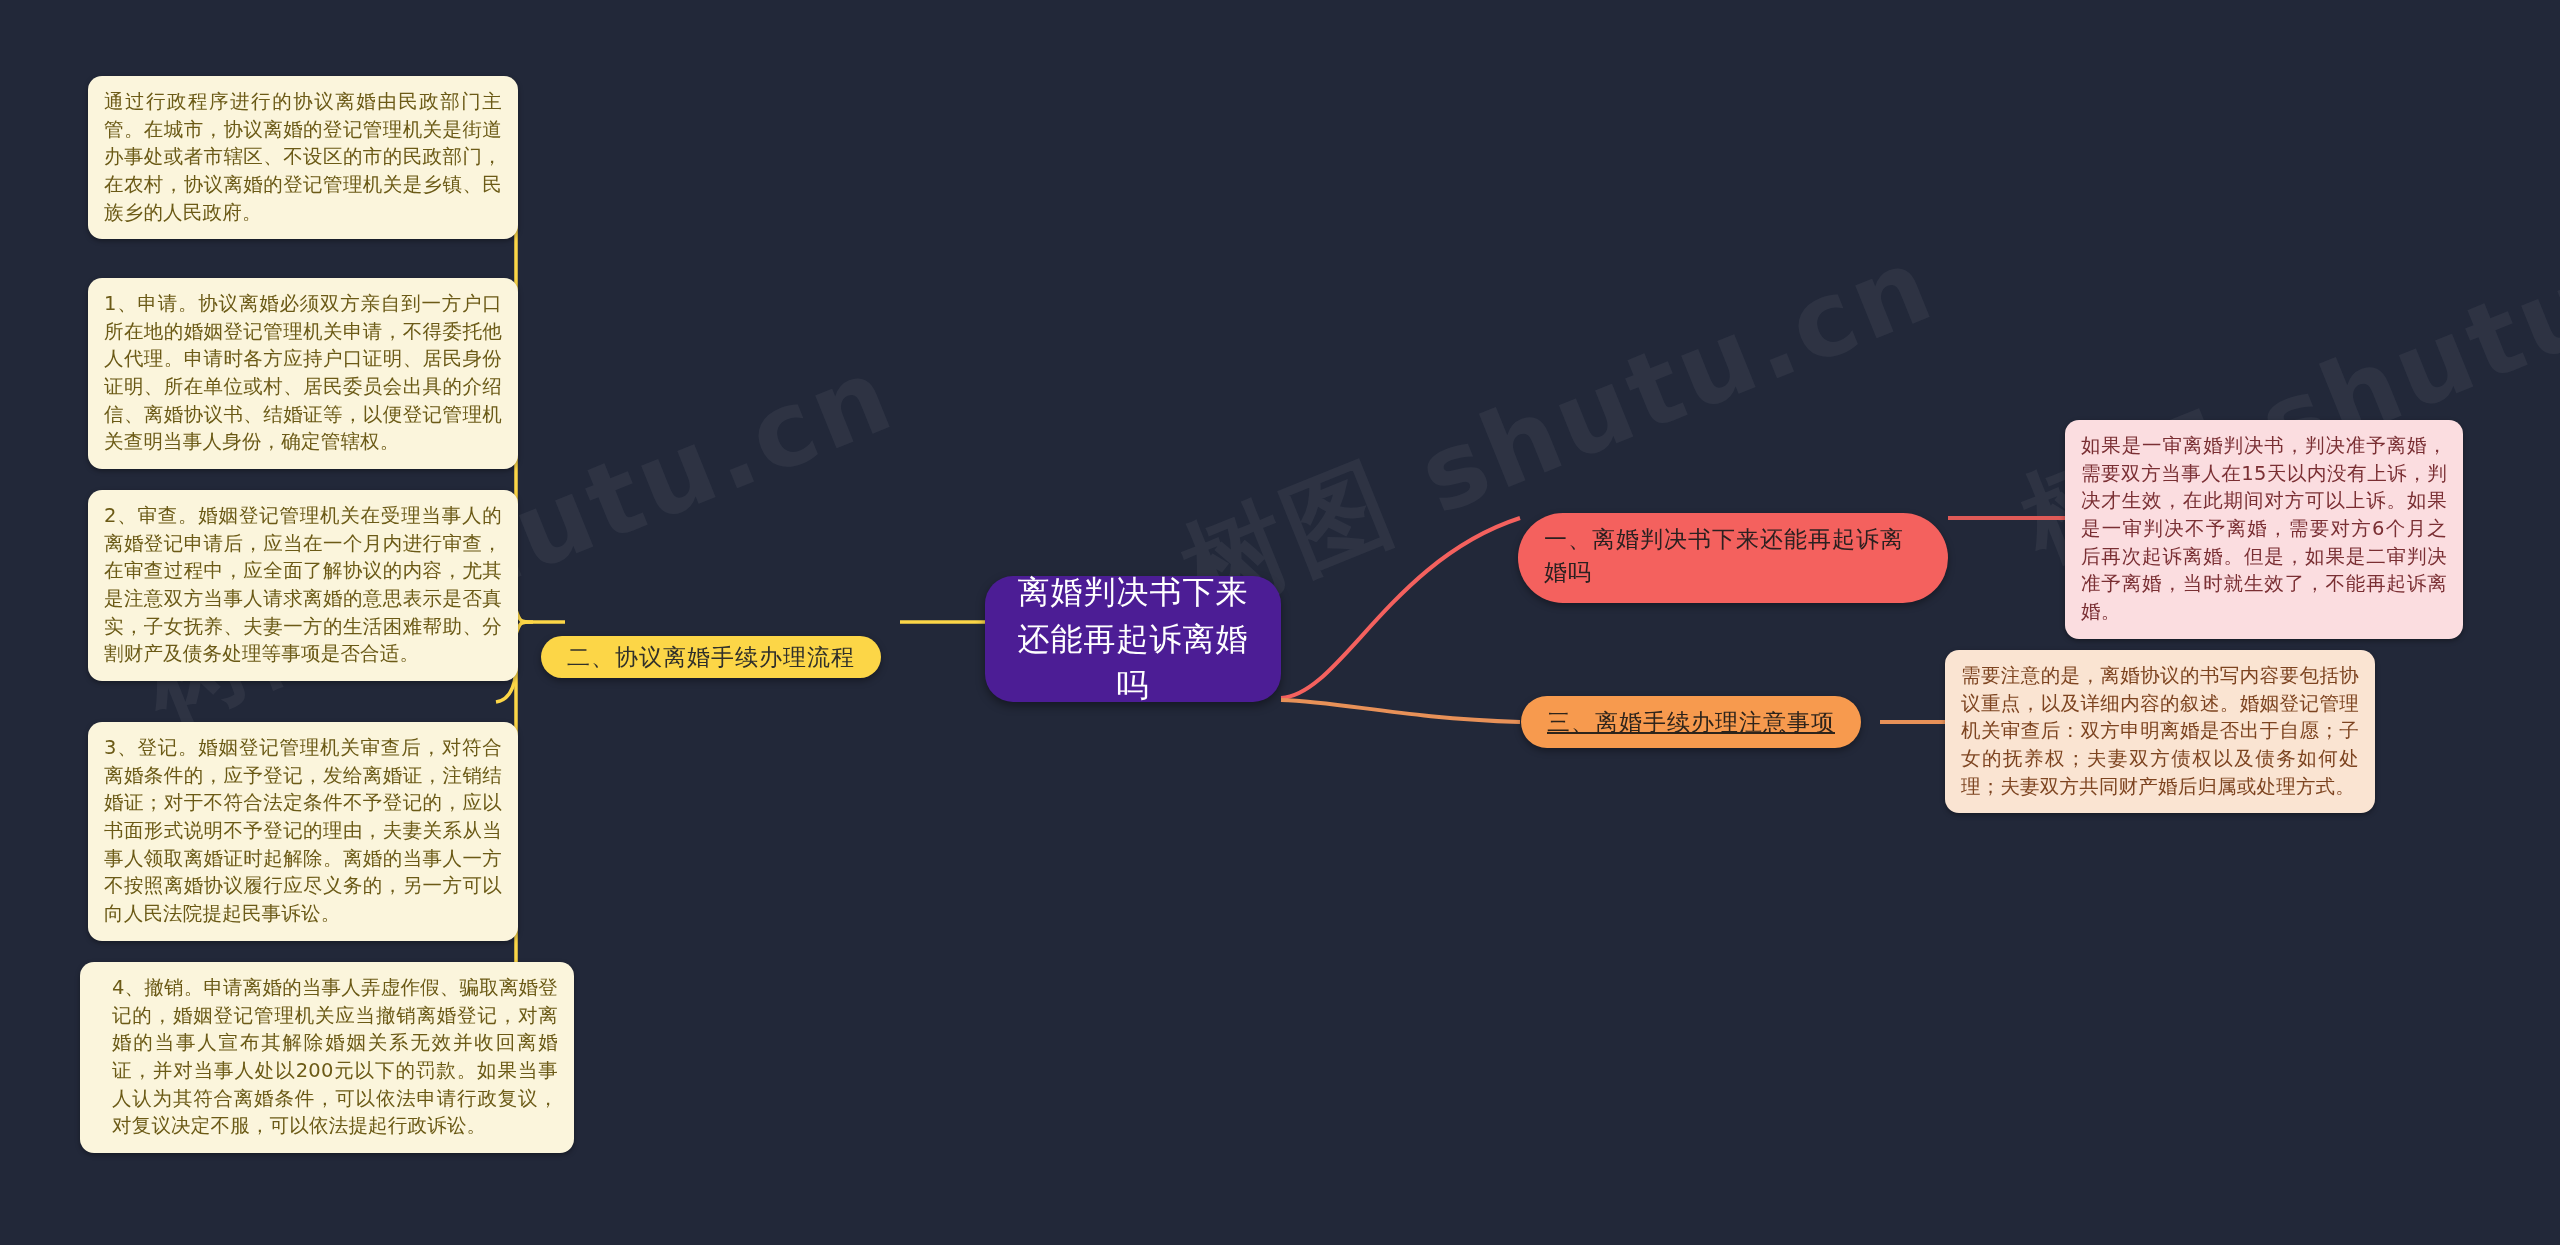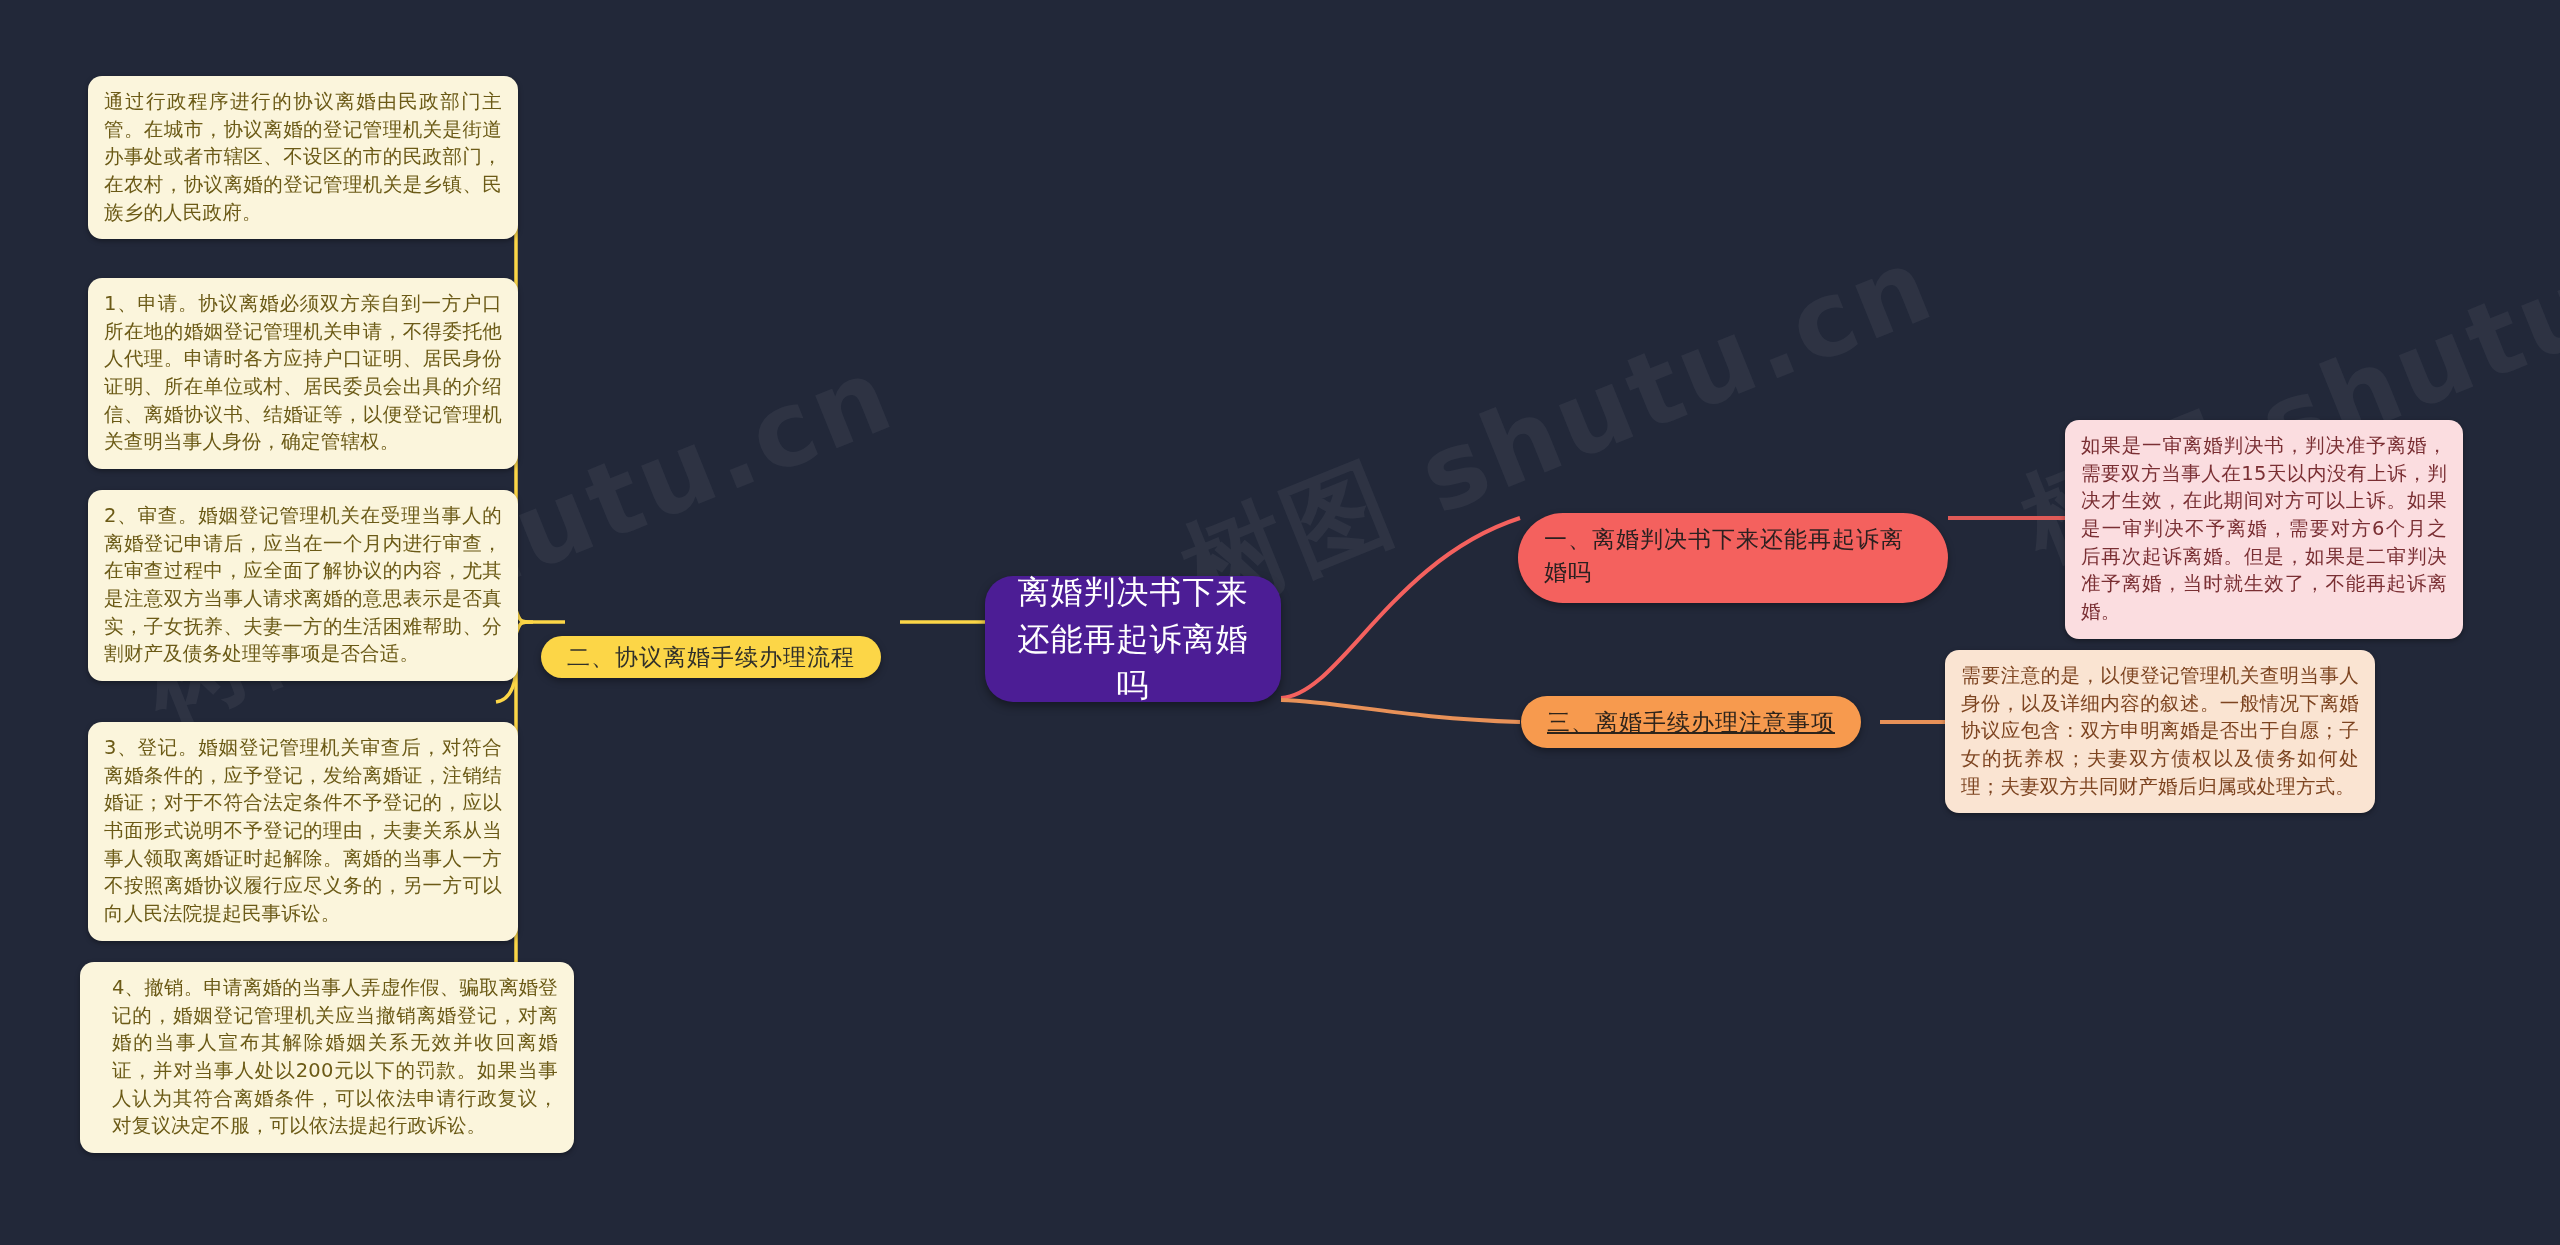--- a/index.html
+++ b/index.html
@@ -141,15 +141,15 @@
   <div class="pill yellow" style="left:541px;top:596px;height:42px;margin-top:40px;">二、协议离婚手续办理流程</div>
 
   <div class="pill red" style="left:1518px;top:474px;width:430px;height:90px;padding:10px 26px;line-height:1.45;display:block;">一、离婚判决书下来还能再起诉离婚吗</div>
 
   <div class="pill orange" style="left:1521px;top:696px;height:52px;text-decoration:underline;">三、离婚手续办理注意事项</div>
 
   <div class="root" style="left:985px;top:576px;width:296px;height:126px;">离婚判决书下来还能再起诉离婚吗</div>
 
   <div class="card pink" style="left:2065px;top:420px;width:398px;">如果是一审离婚判决书，判决准予离婚，需要双方当事人在15天以内没有上诉，判决才生效，在此期间对方可以上诉。如果是一审判决不予离婚，需要对方6个月之后再次起诉离婚。但是，如果是二审判决准予离婚，当时就生效了，不能再起诉离婚。</div>
 
-  <div class="card peach" style="left:1945px;top:650px;width:430px;">需要注意的是，以便登记管理机关查明当事人身份，以及详细内容的叙述。一般情况下离婚协议应包含：双方申明离婚是否出于自愿；子女的抚养权；夫妻双方债权以及债务如何处理；夫妻双方共同财产婚后归属或处理方式。</div>
+  <div class="card peach" style="left:1945px;top:650px;width:430px;">需要注意的是，离婚协议的书写内容要包括协议重点，以及详细内容的叙述。婚姻登记管理机关审查后：双方申明离婚是否出于自愿；子女的抚养权；夫妻双方债权以及债务如何处理；夫妻双方共同财产婚后归属或处理方式。</div>
 
 </div>
 
 </body></html>

